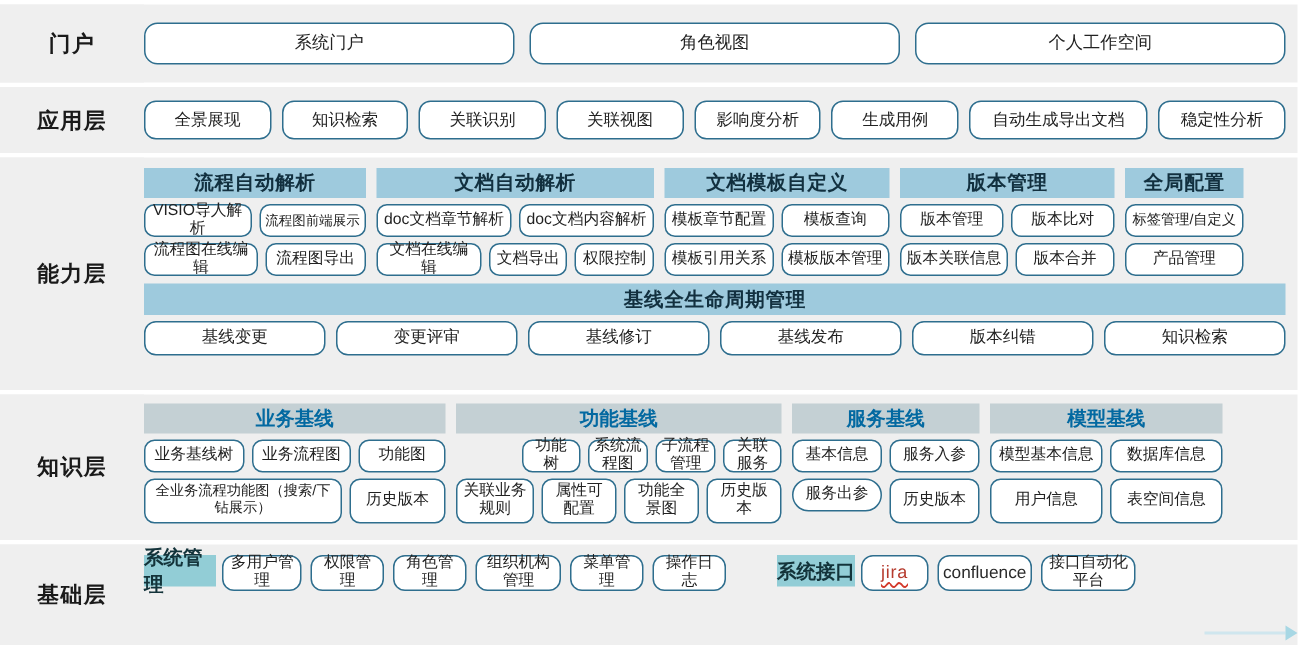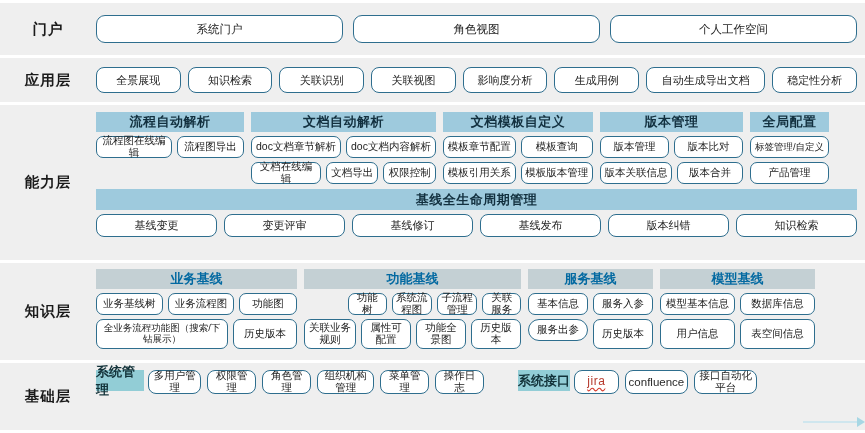--- a/index.html
+++ b/index.html
@@ -122,20 +122,24 @@
 
   <div class="band" style="height:155px;">
     <div class="band-label">能力层</div>
     <div class="band-body" style="justify-content:flex-start;padding-top:7px;">
 
       <div class="cap-groups">
 
         <div class="cap-group" style="width:148px;">
           <div class="grp-head">流程自动解析</div>
           <div class="grp-row">
+            <div class="pill" style="flex:1;">VISIO导人解析</div>
+            <div class="pill" style="flex:1;font-size:9px;">流程图前端展示</div>
+          </div>
+          <div class="grp-row">
             <div class="pill" style="flex:1.15;">流程图在线编辑</div>
             <div class="pill" style="flex:1;">流程图导出</div>
           </div>
         </div>
 
         <div class="cap-group" style="width:185px;">
           <div class="grp-head">文档自动解析</div>
           <div class="grp-row">
             <div class="pill" style="flex:1;">doc文档章节解析</div>
             <div class="pill" style="flex:1;">doc文档内容解析</div>

